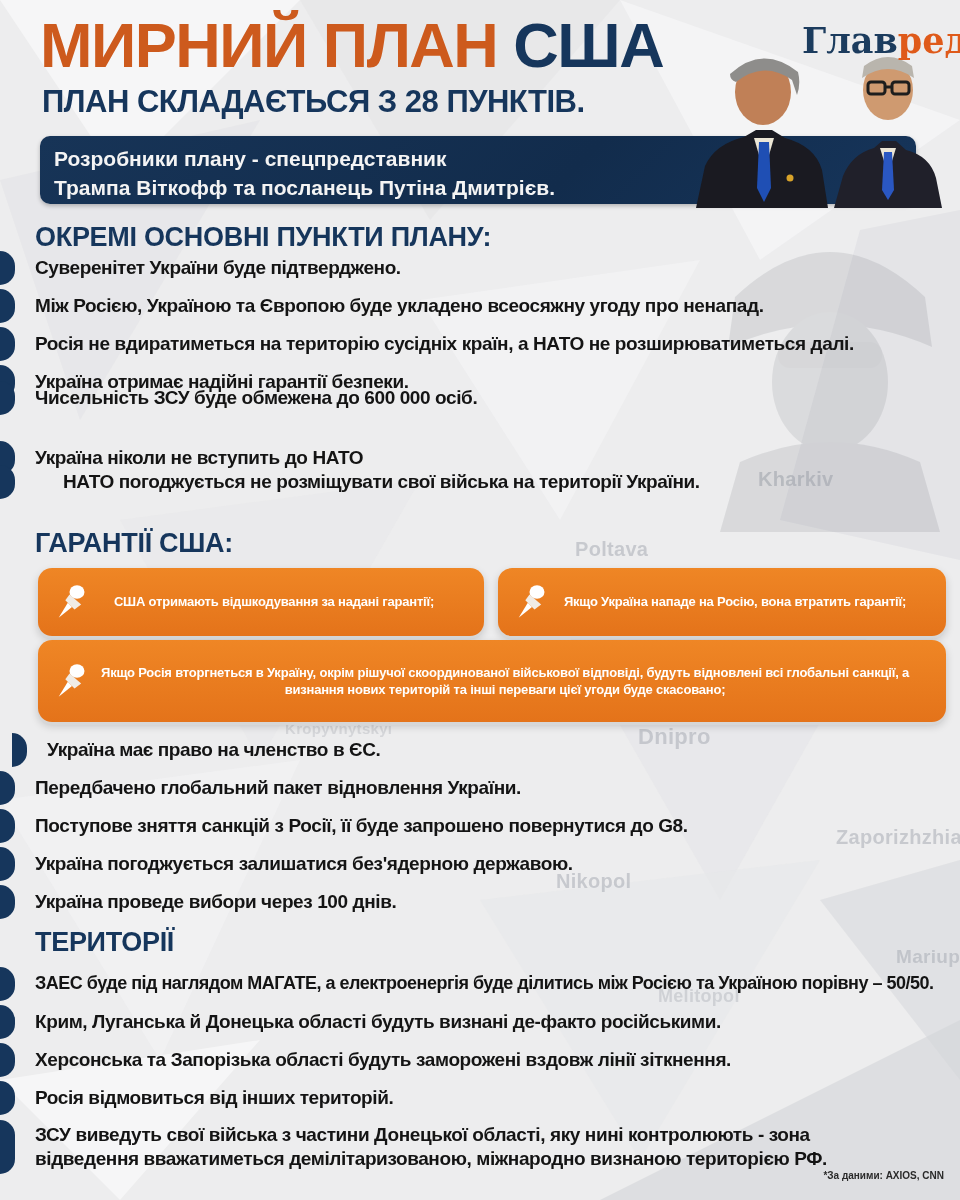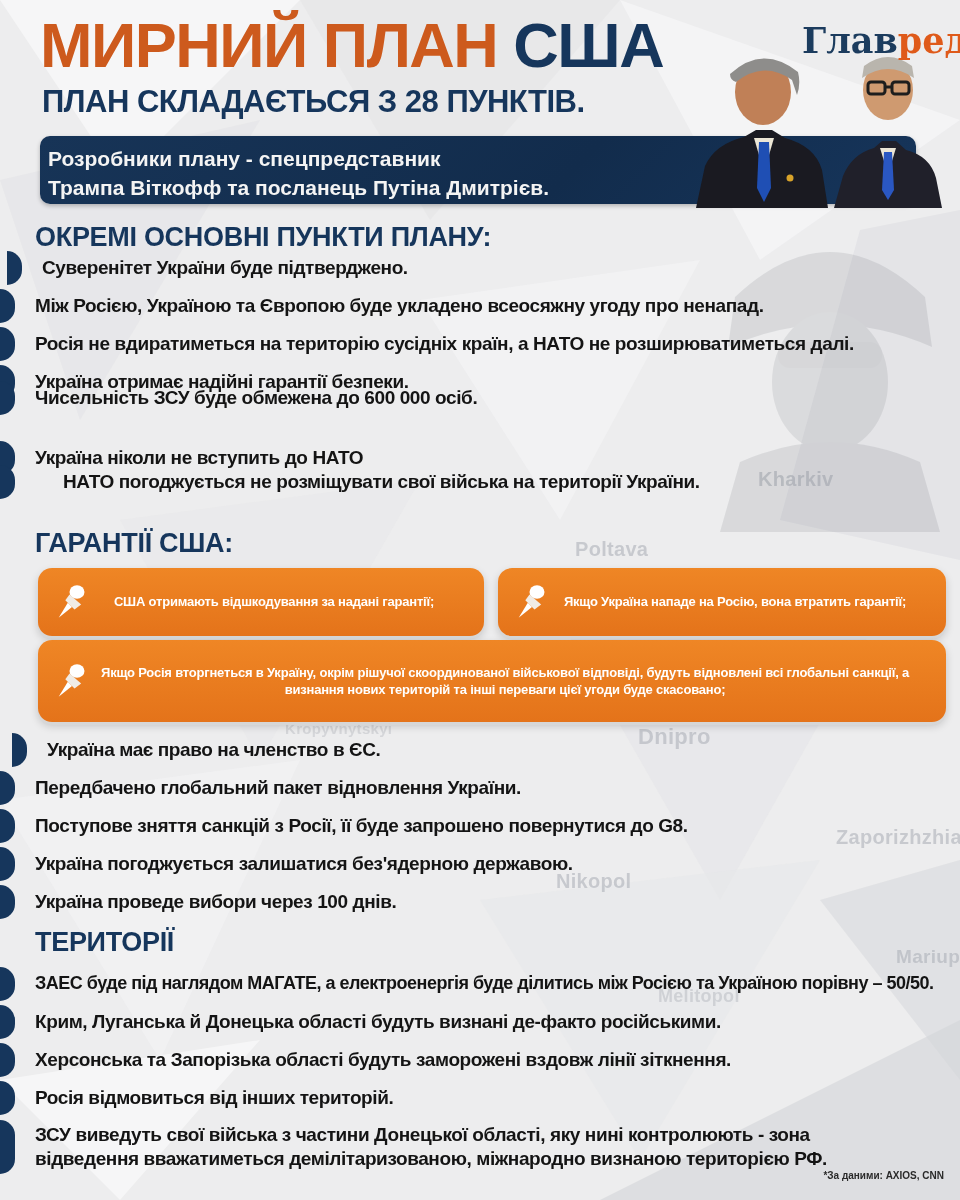--- a/index.html
+++ b/index.html
@@ -19,21 +19,21 @@
   .title .t-navy{color:#16365c;}
   .subtitle{position:absolute;left:42px;top:84px;font-size:31px;font-weight:700;
             color:#16365c;letter-spacing:-.5px;white-space:nowrap;}
   .logo{position:absolute;left:802px;top:20px;font-family:"DejaVu Serif",serif;
         font-size:35px;font-weight:700;z-index:4;white-space:nowrap;}
   .logo .l-navy{color:#1c3c5e;}
   .logo .l-orange{color:#df5a1a;}
   .banner{position:absolute;left:40px;top:136px;width:876px;height:68px;border-radius:10px;
           background:linear-gradient(135deg,#173457 0%,#122c4c 60%,#16355b 100%);
           z-index:2;box-shadow:0 2px 4px rgba(0,0,0,.25);}
-  .banner p{margin:0;padding-left:8px;color:#f4f4f4;font-size:21px;font-weight:600;
+  .banner p{margin:0;padding-left:14px;color:#f4f4f4;font-size:21px;font-weight:600;
             line-height:1.38;}
   .banner p:first-child{padding-top:9px;}
   .photos{position:absolute;left:668px;top:40px;width:292px;height:168px;z-index:3;}
   .section-heading{position:absolute;left:35px;font-size:27px;font-weight:700;
                    color:#16365c;letter-spacing:-.3px;white-space:nowrap;}
   
   .row{position:absolute;left:0;right:18px;display:flex;align-items:center;height:36px;}
   .row.tall{height:58px;}
   .pill{flex:0 0 15px;width:15px;height:34px;background:#16365c;
         border-radius:0 17px 17px 0;align-self:center;}
@@ -122,21 +122,21 @@
           <rect x="224" y="42" width="17" height="12" rx="3"></rect>
           <line x1="217" y1="47" x2="224" y2="47"></line>
         </g>
         <polygon points="212,108 228,108 220,134" fill="#ece6d6"></polygon>
         <polygon points="216,112 224,112 226,150 220,160 214,150" fill="#2a57c2"></polygon>
       </g>
     </svg>
 
     <div class="section-heading" style="top:222px;">ОКРЕМІ ОСНОВНІ ПУНКТИ ПЛАНУ:</div>
 
-    <div class="row" style="top:250px;padding-left:7px;">
+    <div class="row" style="top:250px;">
         <span class="pill"></span>
         <p class="bullet-text">Суверенітет України буде підтверджено.</p>
       </div>
     <div class="row" style="top:288px;">
         <span class="pill"></span>
         <p class="bullet-text">Між Росією, Україною та Європою буде укладено всеосяжну угоду про ненапад.</p>
       </div>
     <div class="row" style="top:326px;">
         <span class="pill"></span>
         <p class="bullet-text">Росія не вдиратиметься на територію сусідніх країн, а НАТО не розширюватиметься далі.</p>

